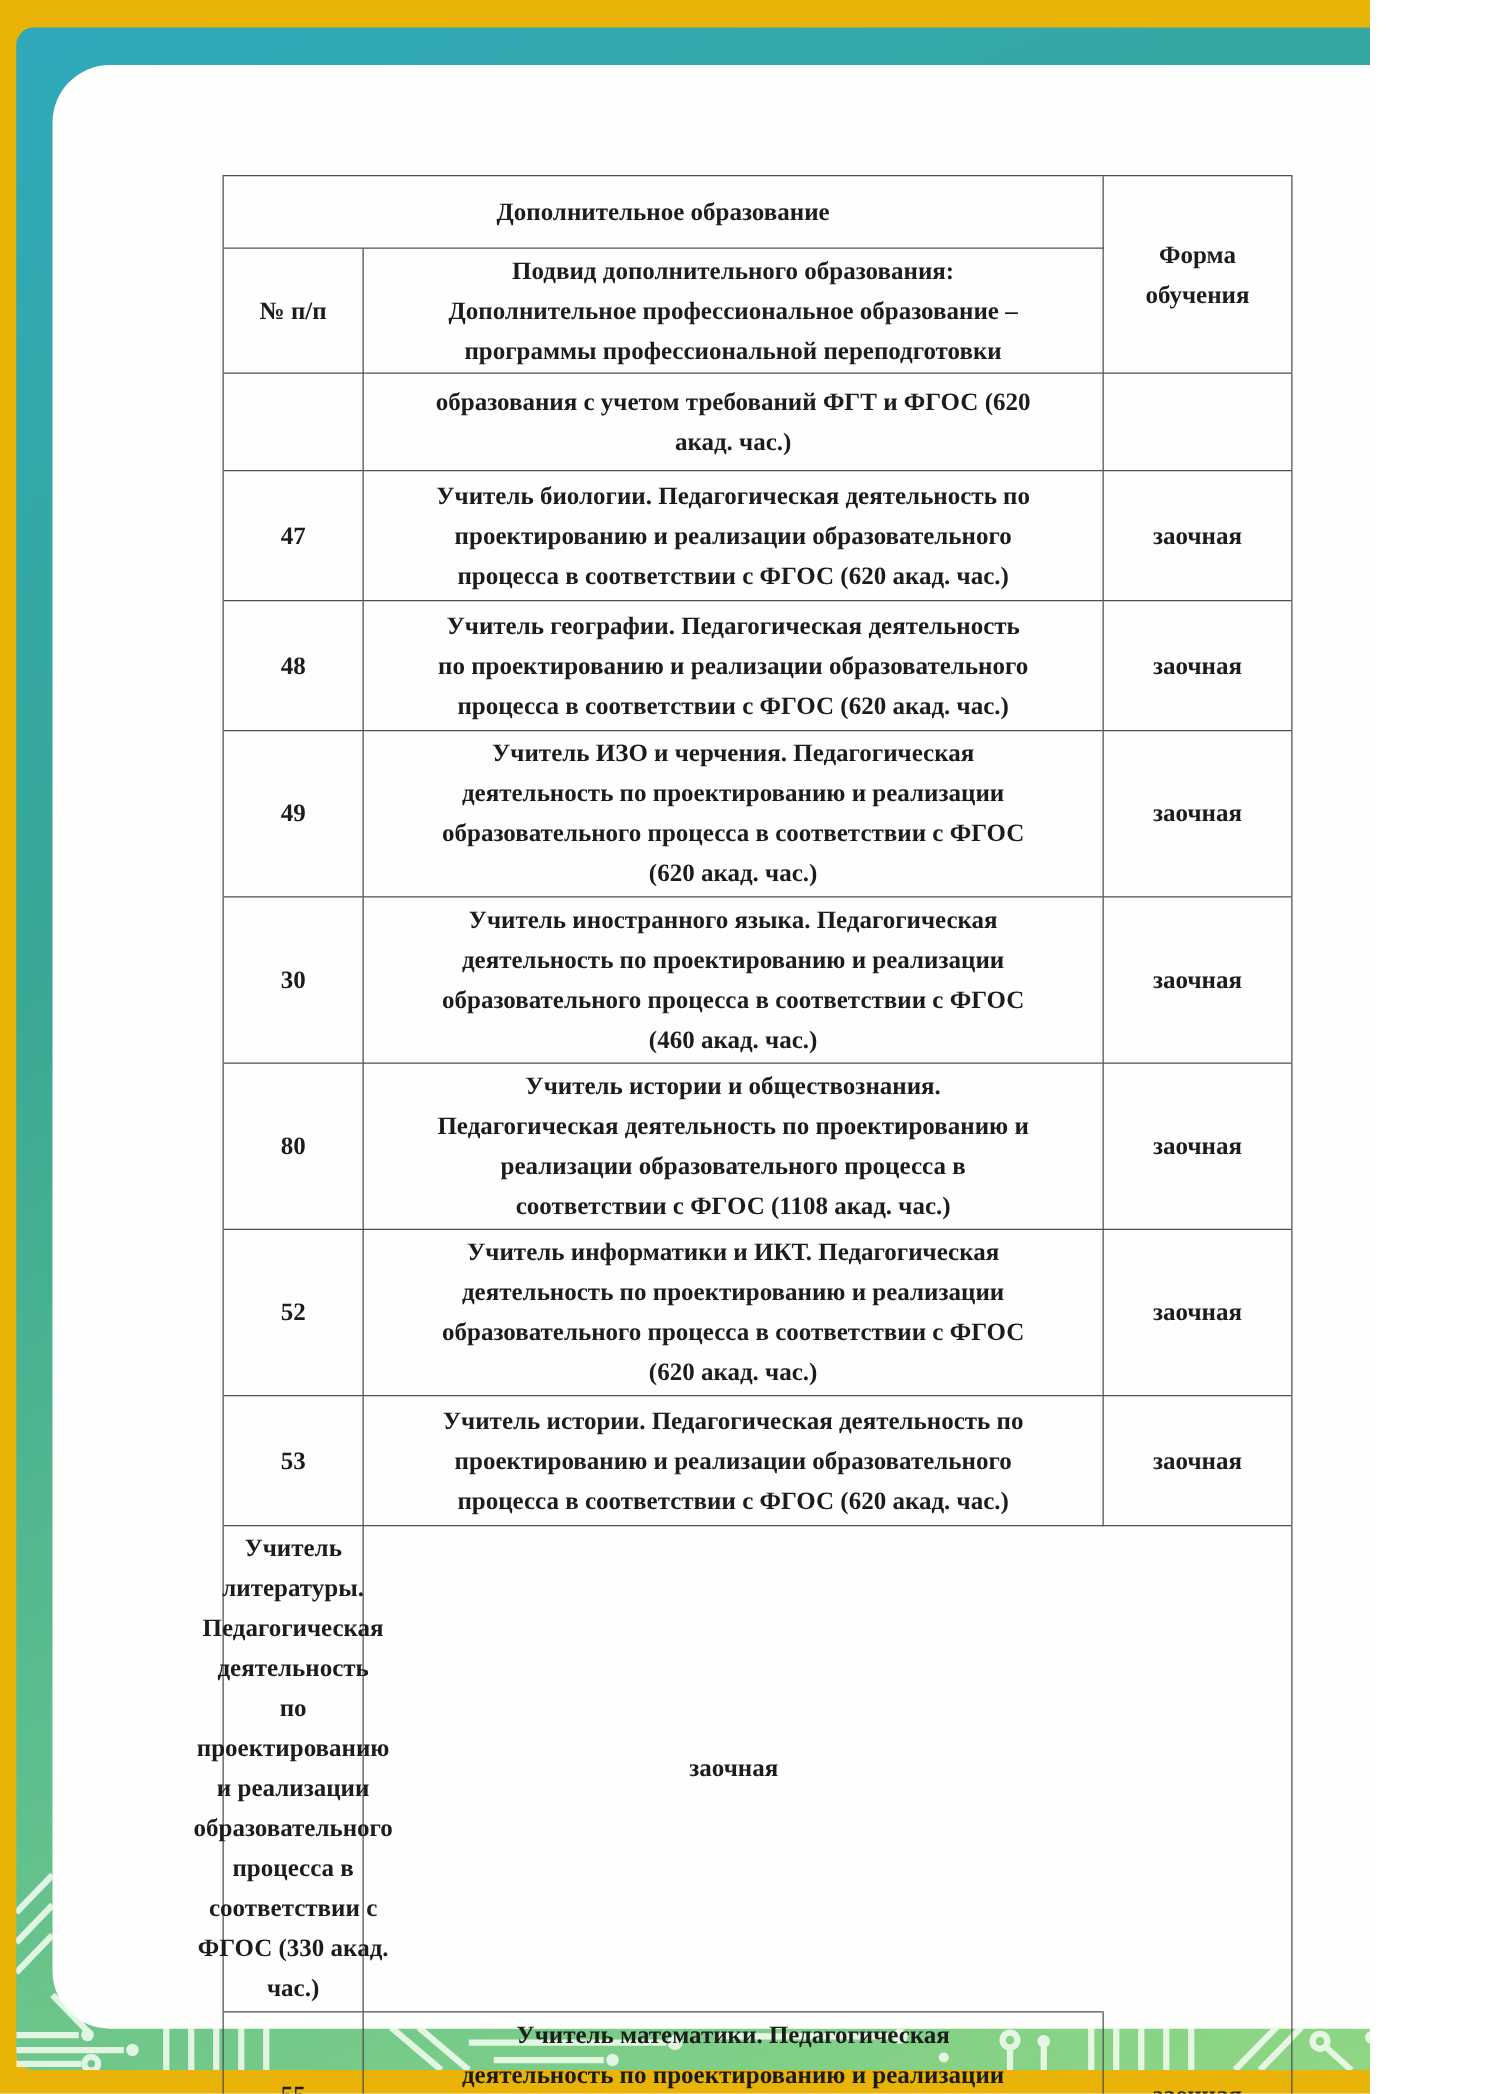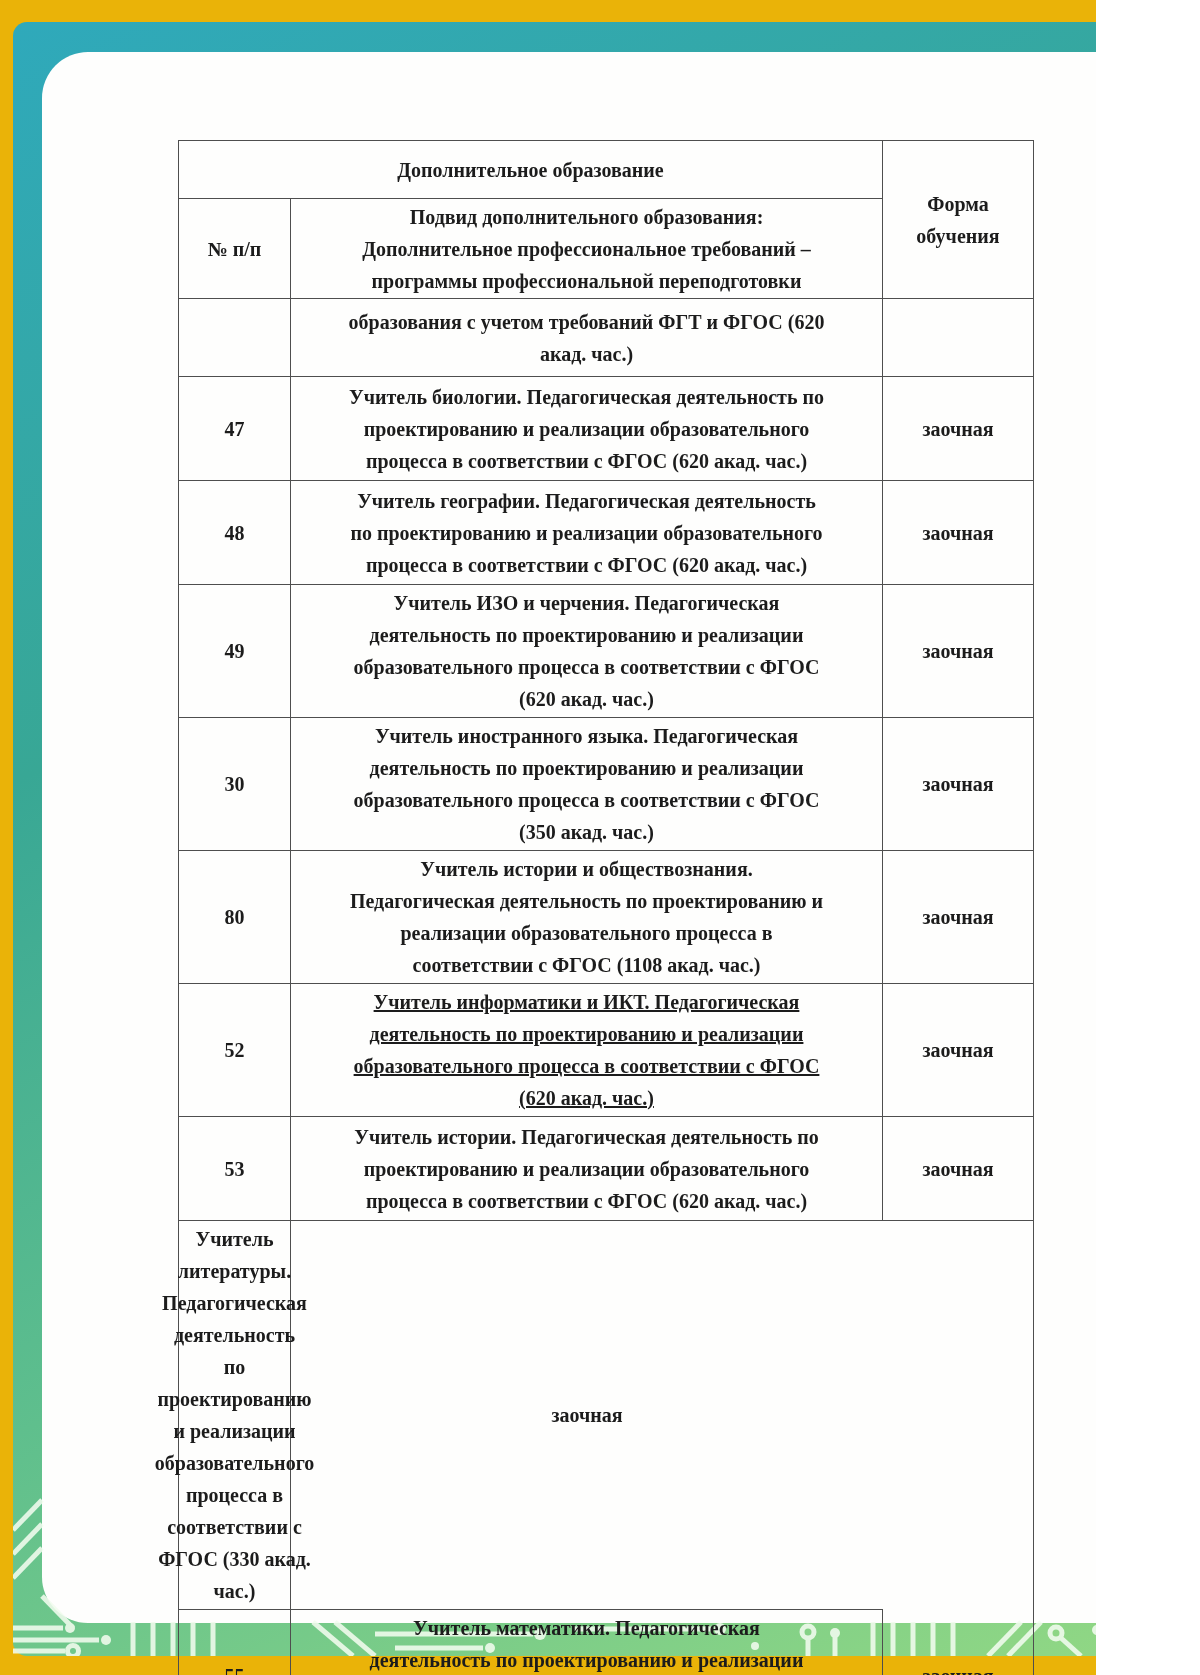--- a/index.html
+++ b/index.html
@@ -116,21 +116,21 @@
       <path d="M1137,230 L1157,250"></path>
     </svg>
   </div>
 
   <div class="doc-table" id="table-grid">
     <div class="cell c-title">Дополнительное образование</div>
     <div class="cell c-form col3">Форма
 обучения</div>
     <div class="cell c-numh">№ п/п</div>
     <div class="cell c-subh">Подвид дополнительного образования:
-Дополнительное профессиональное требований –
+Дополнительное профессиональное образование –
 программы профессиональной переподготовки</div>
     <div class="cell c-cont-num"></div>
     <div class="cell c-cont-prog">образования с учетом требований ФГТ и ФГОС (620
 акад. час.)</div>
     <div class="cell c-cont-form col3"></div>
 
     <div class="cell" style="grid-row: 4; min-height: 104px;">47</div>
     <div class="cell" style="grid-row: 4; min-height: 104px;">Учитель биологии. Педагогическая деятельность по
 проектированию и реализации образовательного
 процесса в соответствии с ФГОС (620 акад. час.)</div>
@@ -146,32 +146,32 @@
     <div class="cell" style="grid-row: 6; min-height: 132px; text-align: center;">Учитель ИЗО и черчения. Педагогическая
 деятельность по проектированию и реализации
 образовательного процесса в соответствии с ФГОС
 (620 акад. час.)</div>
     <div class="cell col3" style="grid-row: 6; min-height: 132px;">заочная</div>
 
     <div class="cell" style="grid-row: 7; min-height: 132px;">30</div>
     <div class="cell" style="grid-row: 7; min-height: 132px;">Учитель иностранного языка. Педагогическая
 деятельность по проектированию и реализации
 образовательного процесса в соответствии с ФГОС
-(350 акад. час.)</div>
+(460 акад. час.)</div>
     <div class="cell col3" style="grid-row: 7; min-height: 132px;">заочная</div>
 
     <div class="cell" style="grid-row: 8; min-height: 132px;">80</div>
     <div class="cell" style="grid-row: 8; min-height: 132px;">Учитель истории и обществознания.
 Педагогическая деятельность по проектированию и
 реализации образовательного процесса в
 соответствии с ФГОС (1108 акад. час.)</div>
     <div class="cell col3" style="grid-row: 8; min-height: 132px;">заочная</div>
 
     <div class="cell" style="grid-row: 9; min-height: 132px;">52</div>
-    <div class="cell" style="grid-row: 9; min-height: 132px; text-decoration: underline;">Учитель информатики и ИКТ. Педагогическая
+    <div class="cell" style="grid-row: 9; min-height: 132px;">Учитель информатики и ИКТ. Педагогическая
 деятельность по проектированию и реализации
 образовательного процесса в соответствии с ФГОС
 (620 акад. час.)</div>
     <div class="cell col3" style="grid-row: 9; min-height: 132px;">заочная</div>
 
     <div class="cell" style="grid-row: 10; min-height: 104px;">53</div>
     <div class="cell" style="grid-row: 10; min-height: 104px;">Учитель истории. Педагогическая деятельность по
 проектированию и реализации образовательного
 процесса в соответствии с ФГОС (620 акад. час.)</div>
     <div class="cell col3" style="grid-row: 10; min-height: 104px;">заочная</div>

